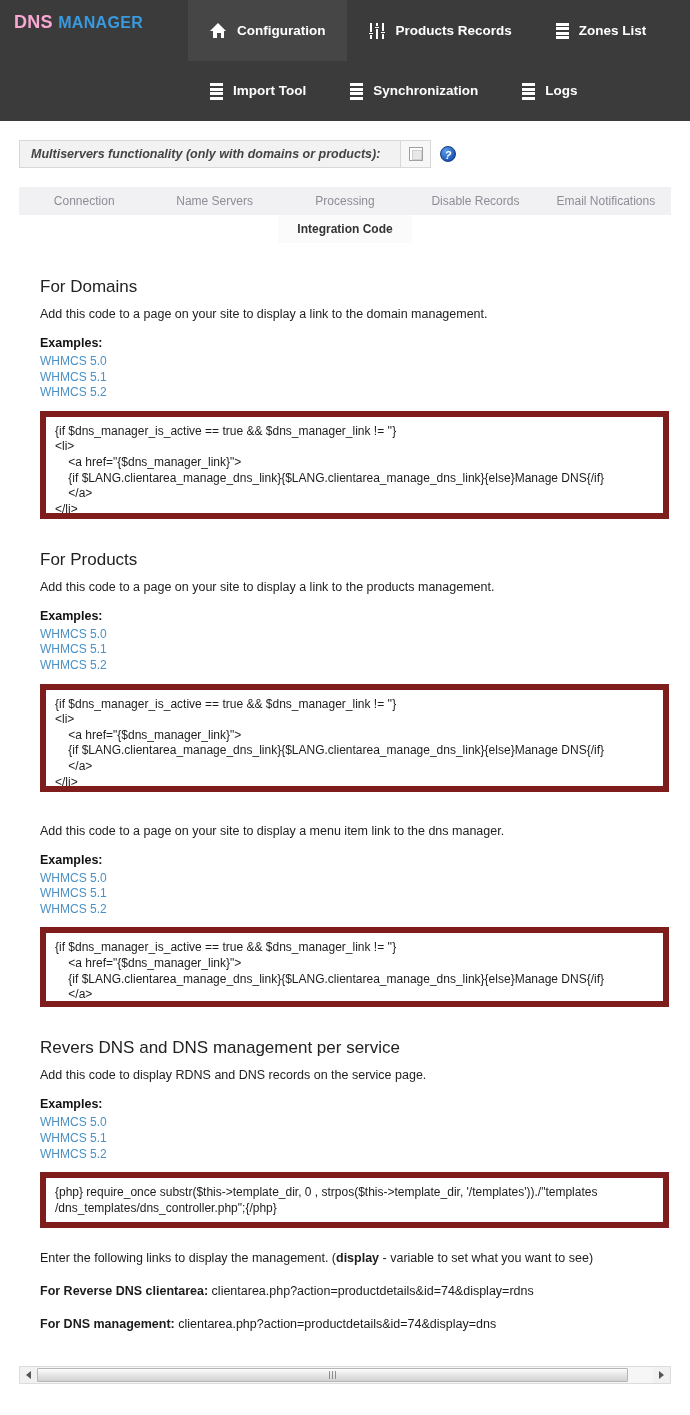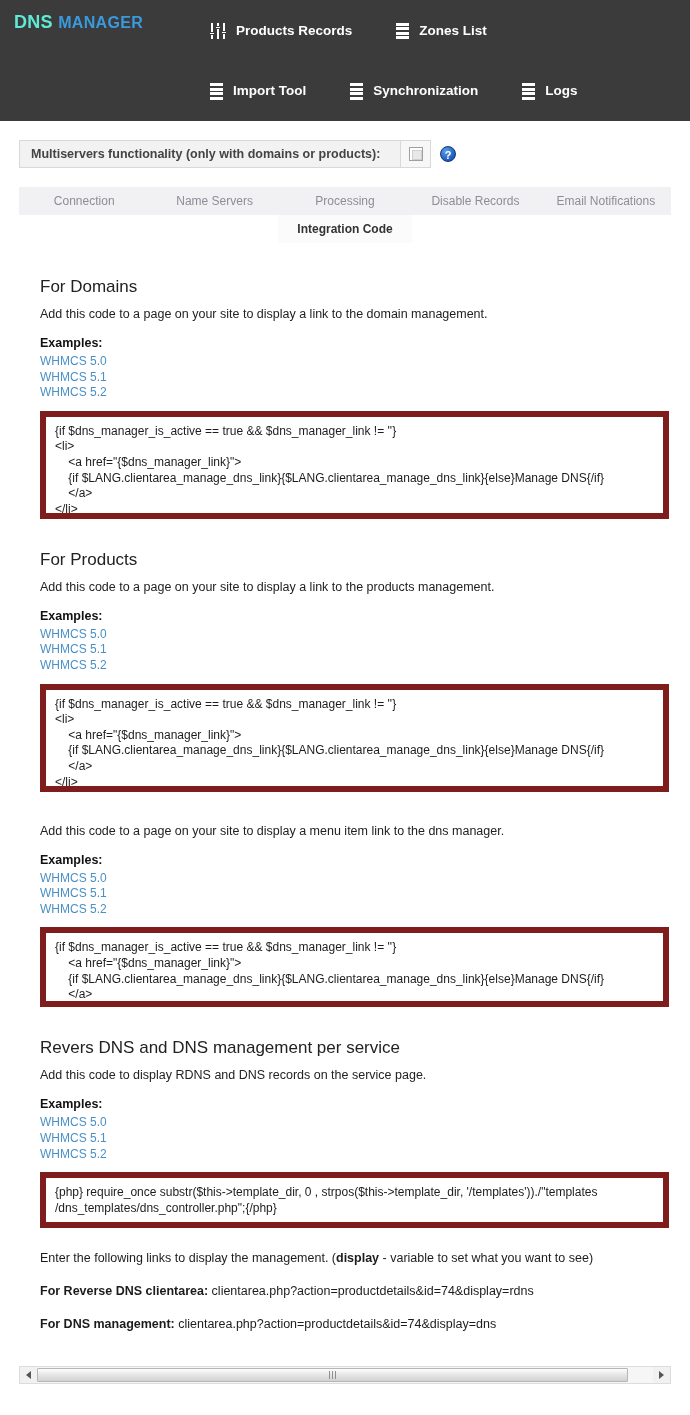--- a/index.html
+++ b/index.html
@@ -22,21 +22,21 @@
     position: relative;
   }
   .brand {
     position: absolute;
     left: 14px; top: 11px;
     font-size: 18px;
     font-weight: bold;
     letter-spacing: .3px;
     line-height: 22px;
   }
-  .brand .b1 { color: #5eead4; }
+  .brand .b1 { color: #f9a8d4; }
   .brand .b2 { color: #3a9ade; font-weight: bold; font-size: 16px; }
 
   .navrow {
     display: flex;
     align-items: stretch;
   }
   .navrow.row1 { height: 61px; padding-left: 188px; }
   .navrow.row2 { height: 60px; padding-left: 188px; }
 
   .navitem {
@@ -314,20 +314,28 @@
 
 <div id="page">
 
   <div class="topnav">
     <div class="brand">
       <span class="b1">DNS</span>
       <span class="b2">MANAGER</span>
     </div>
 
     <div class="navrow row1">
+      <div class="navitem active">
+        <span class="ico ico-home">
+          <span class="roof"></span>
+            <span class="base"></span>
+            <span class="door"></span>
+        </span>
+        <span class="lbl">Configuration</span>
+      </div>
       <div class="navitem">
         <span class="ico ico-sliders">
           <i></i>
             <i></i>
             <i></i>
             <b></b>
             <b></b>
             <b></b>
         </span>
         <span class="lbl">Products Records</span>
@@ -370,21 +378,21 @@
             <s></s>
         </span>
         <span class="lbl">Logs</span>
       </div>
     </div>
   </div>
 
   <div class="body-wrap">
 
     <div class="panel">
-      <div style="display:flex; align-items:center;">
+      <div style="display:flex; align-items:center;font-style:italic;">
         <div class="multiserver-bar">
           <div class="ms-label">Multiservers functionality (only with domains or products):</div>
           <div class="ms-cbcell">
             <span class="cbox"></span>
           </div>
         </div>
         <span class="help-icon">?</span>
       </div>
     </div>
 

